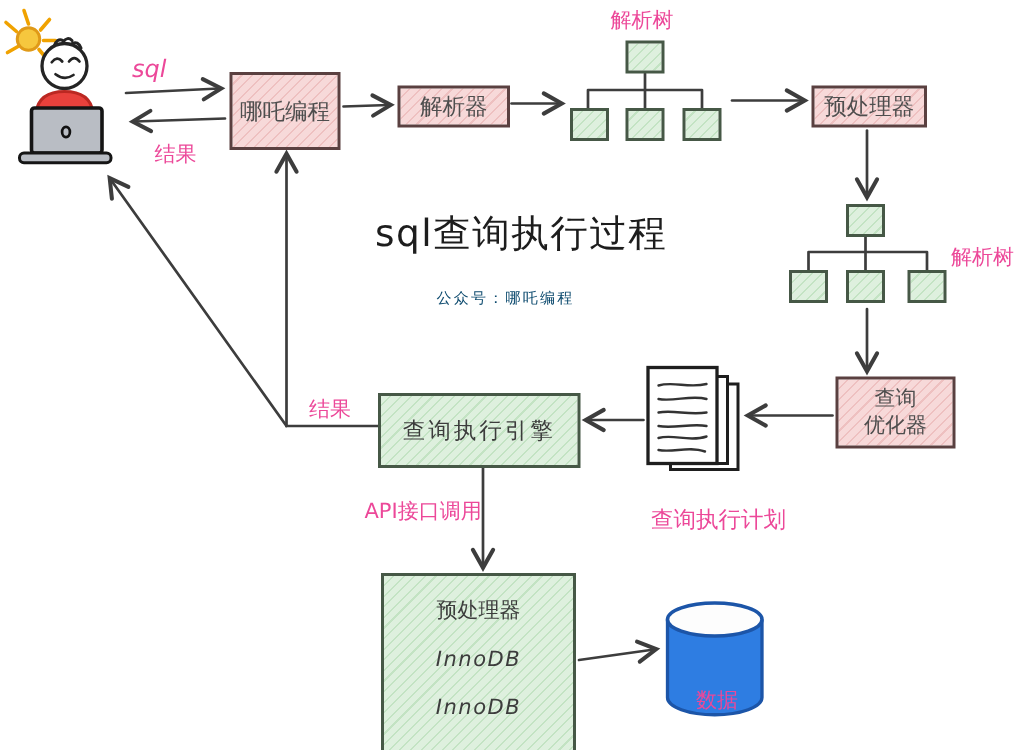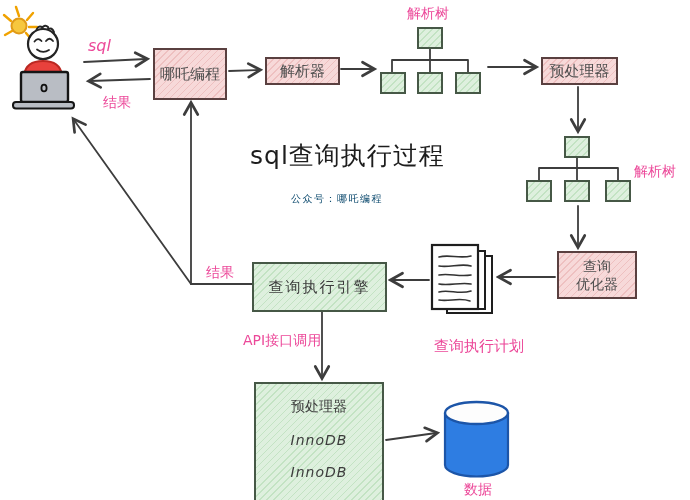--- a/index.html
+++ b/index.html
@@ -140,18 +140,18 @@
   <div class="box green treebox" style="left:564px; top:180px;"></div>
   <div class="box green treebox" style="left:605px; top:180px;"></div>
 
   <div class="lbl" style="left:88px; top:36px; font-size:16px; font-style:italic;">sql</div>
   <div class="lbl" style="left:103px; top:94px;">结果</div>
   <div class="lbl" style="left:407px; top:5px;">解析树</div>
   <div class="lbl" style="left:634px; top:163px;">解析树</div>
   <div class="lbl" style="left:206px; top:264px;">结果</div>
   <div class="lbl" style="left:243px; top:332px;">API接口调用</div>
   <div class="lbl" style="left:434px; top:337px; font-size:15px;">查询执行计划</div>
-  <div class="lbl" style="left:464px; top:481px;">数据</div>
+  <div class="lbl" style="left:464px; top:458px;">数据</div>
 
   <div id="page-title">sql查询执行过程</div>
   <div id="page-subtitle">公众号：哪吒编程</div>
 
 </div>
 
 </body></html>

